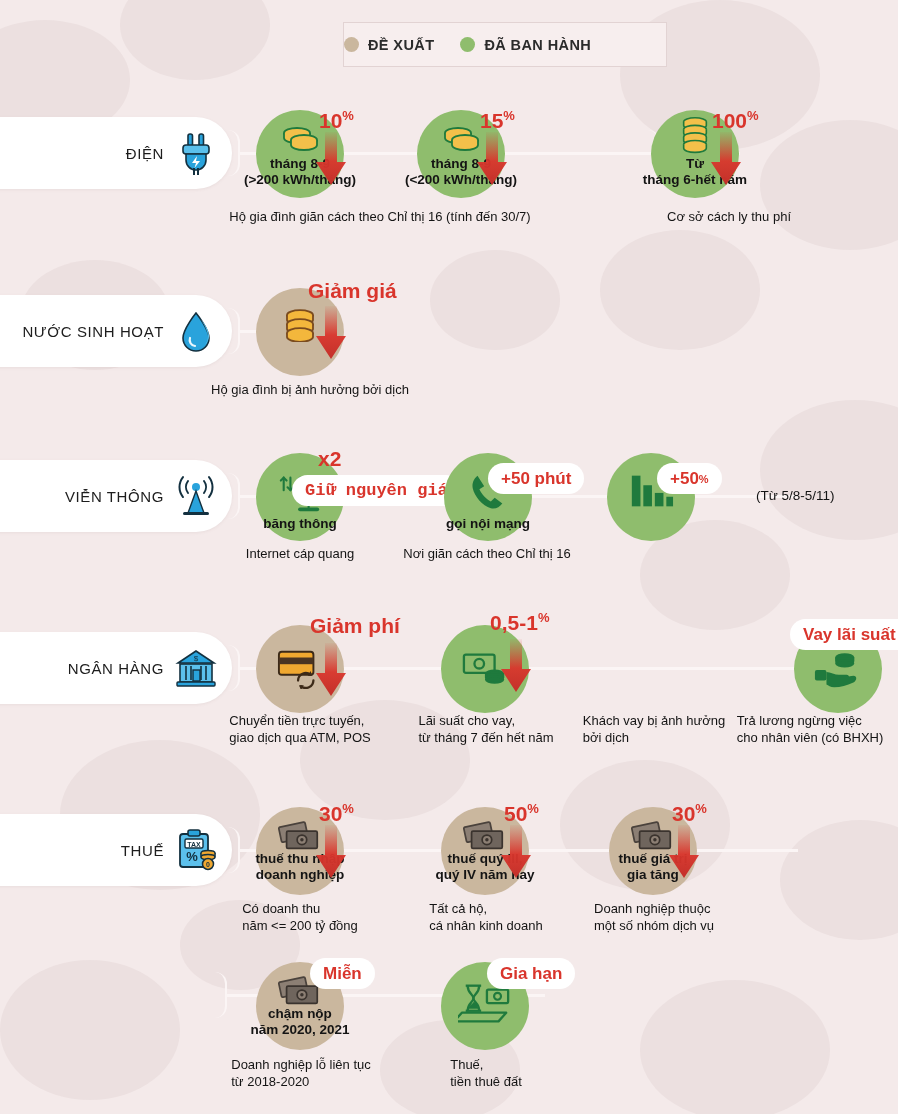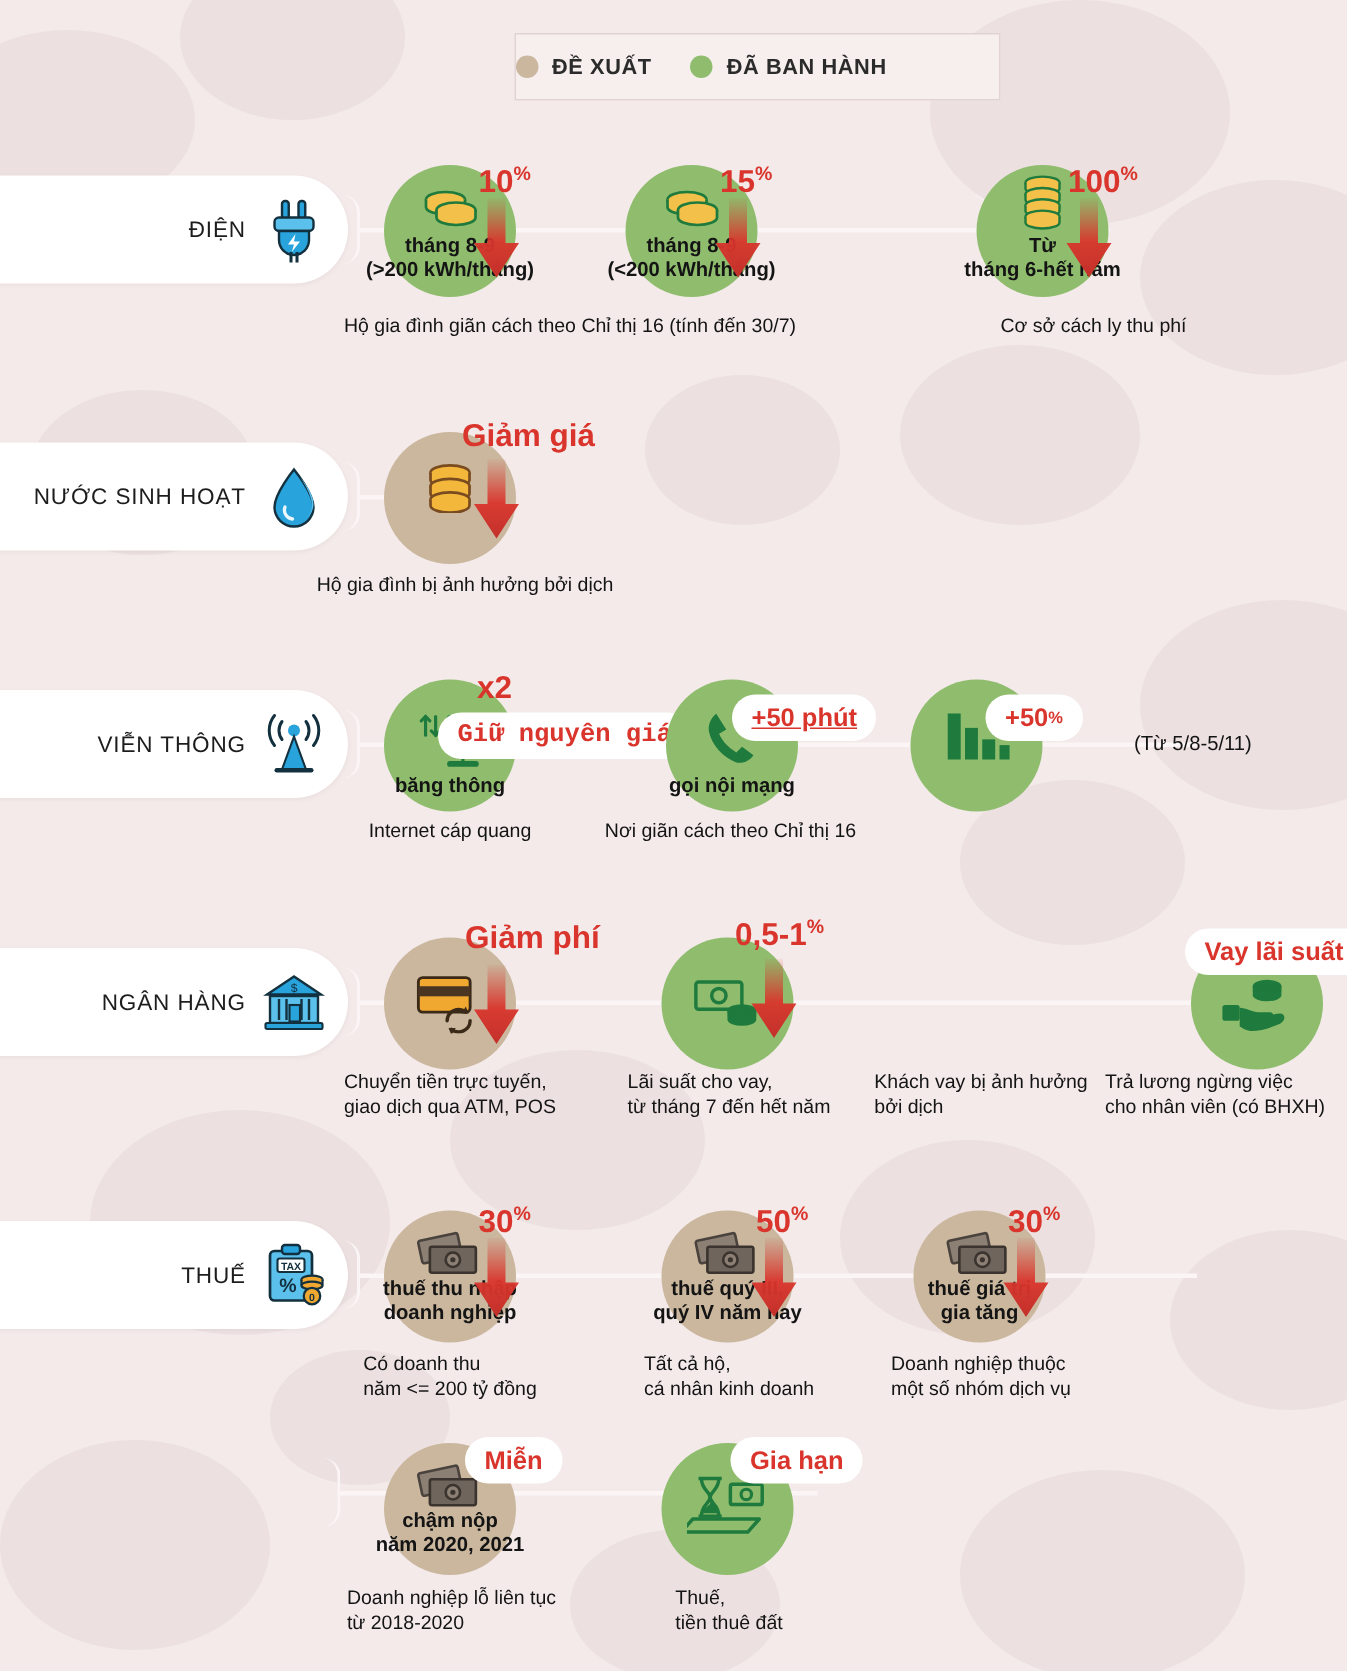--- a/index.html
+++ b/index.html
@@ -344,21 +344,21 @@
   <div class="disc green">
     <div class="disc-icon" style="margin-top:18px; height:44px;">
       <svg viewBox="0 0 44 44" width="42" height="42">
         <path d="M11 4c-4 3-6 8-5 13 2 9 10 18 19 21 5 1 9-1 12-5l-8-6-4 4c-5-3-10-8-12-13l5-3z" fill="#1f7a3d"></path>
       </svg>
     </div>
     <div class="disc-caption" style="top:63px;">
       <div>gọi nội mạng</div>
     </div>
   </div>
-  <div class="badge" style="left:44px; top:10px;text-decoration:underline;">+50 phút</div>
+  <div class="badge" style="left:44px; top:10px;">+50 phút</div>
 </div>
 
 <div class="node" style="left:607px; top:453px; width:88px;">
   <div class="disc green">
     <div class="disc-icon" style="margin-top:18px; height:40px;">
       <svg viewBox="0 0 48 36" width="46" height="36">
         <g fill="#1f7a3d">
           <rect x="4" y="2" width="9" height="32"></rect>
           <rect x="16" y="12" width="9" height="22"></rect>
           <rect x="28" y="20" width="9" height="14"></rect>

